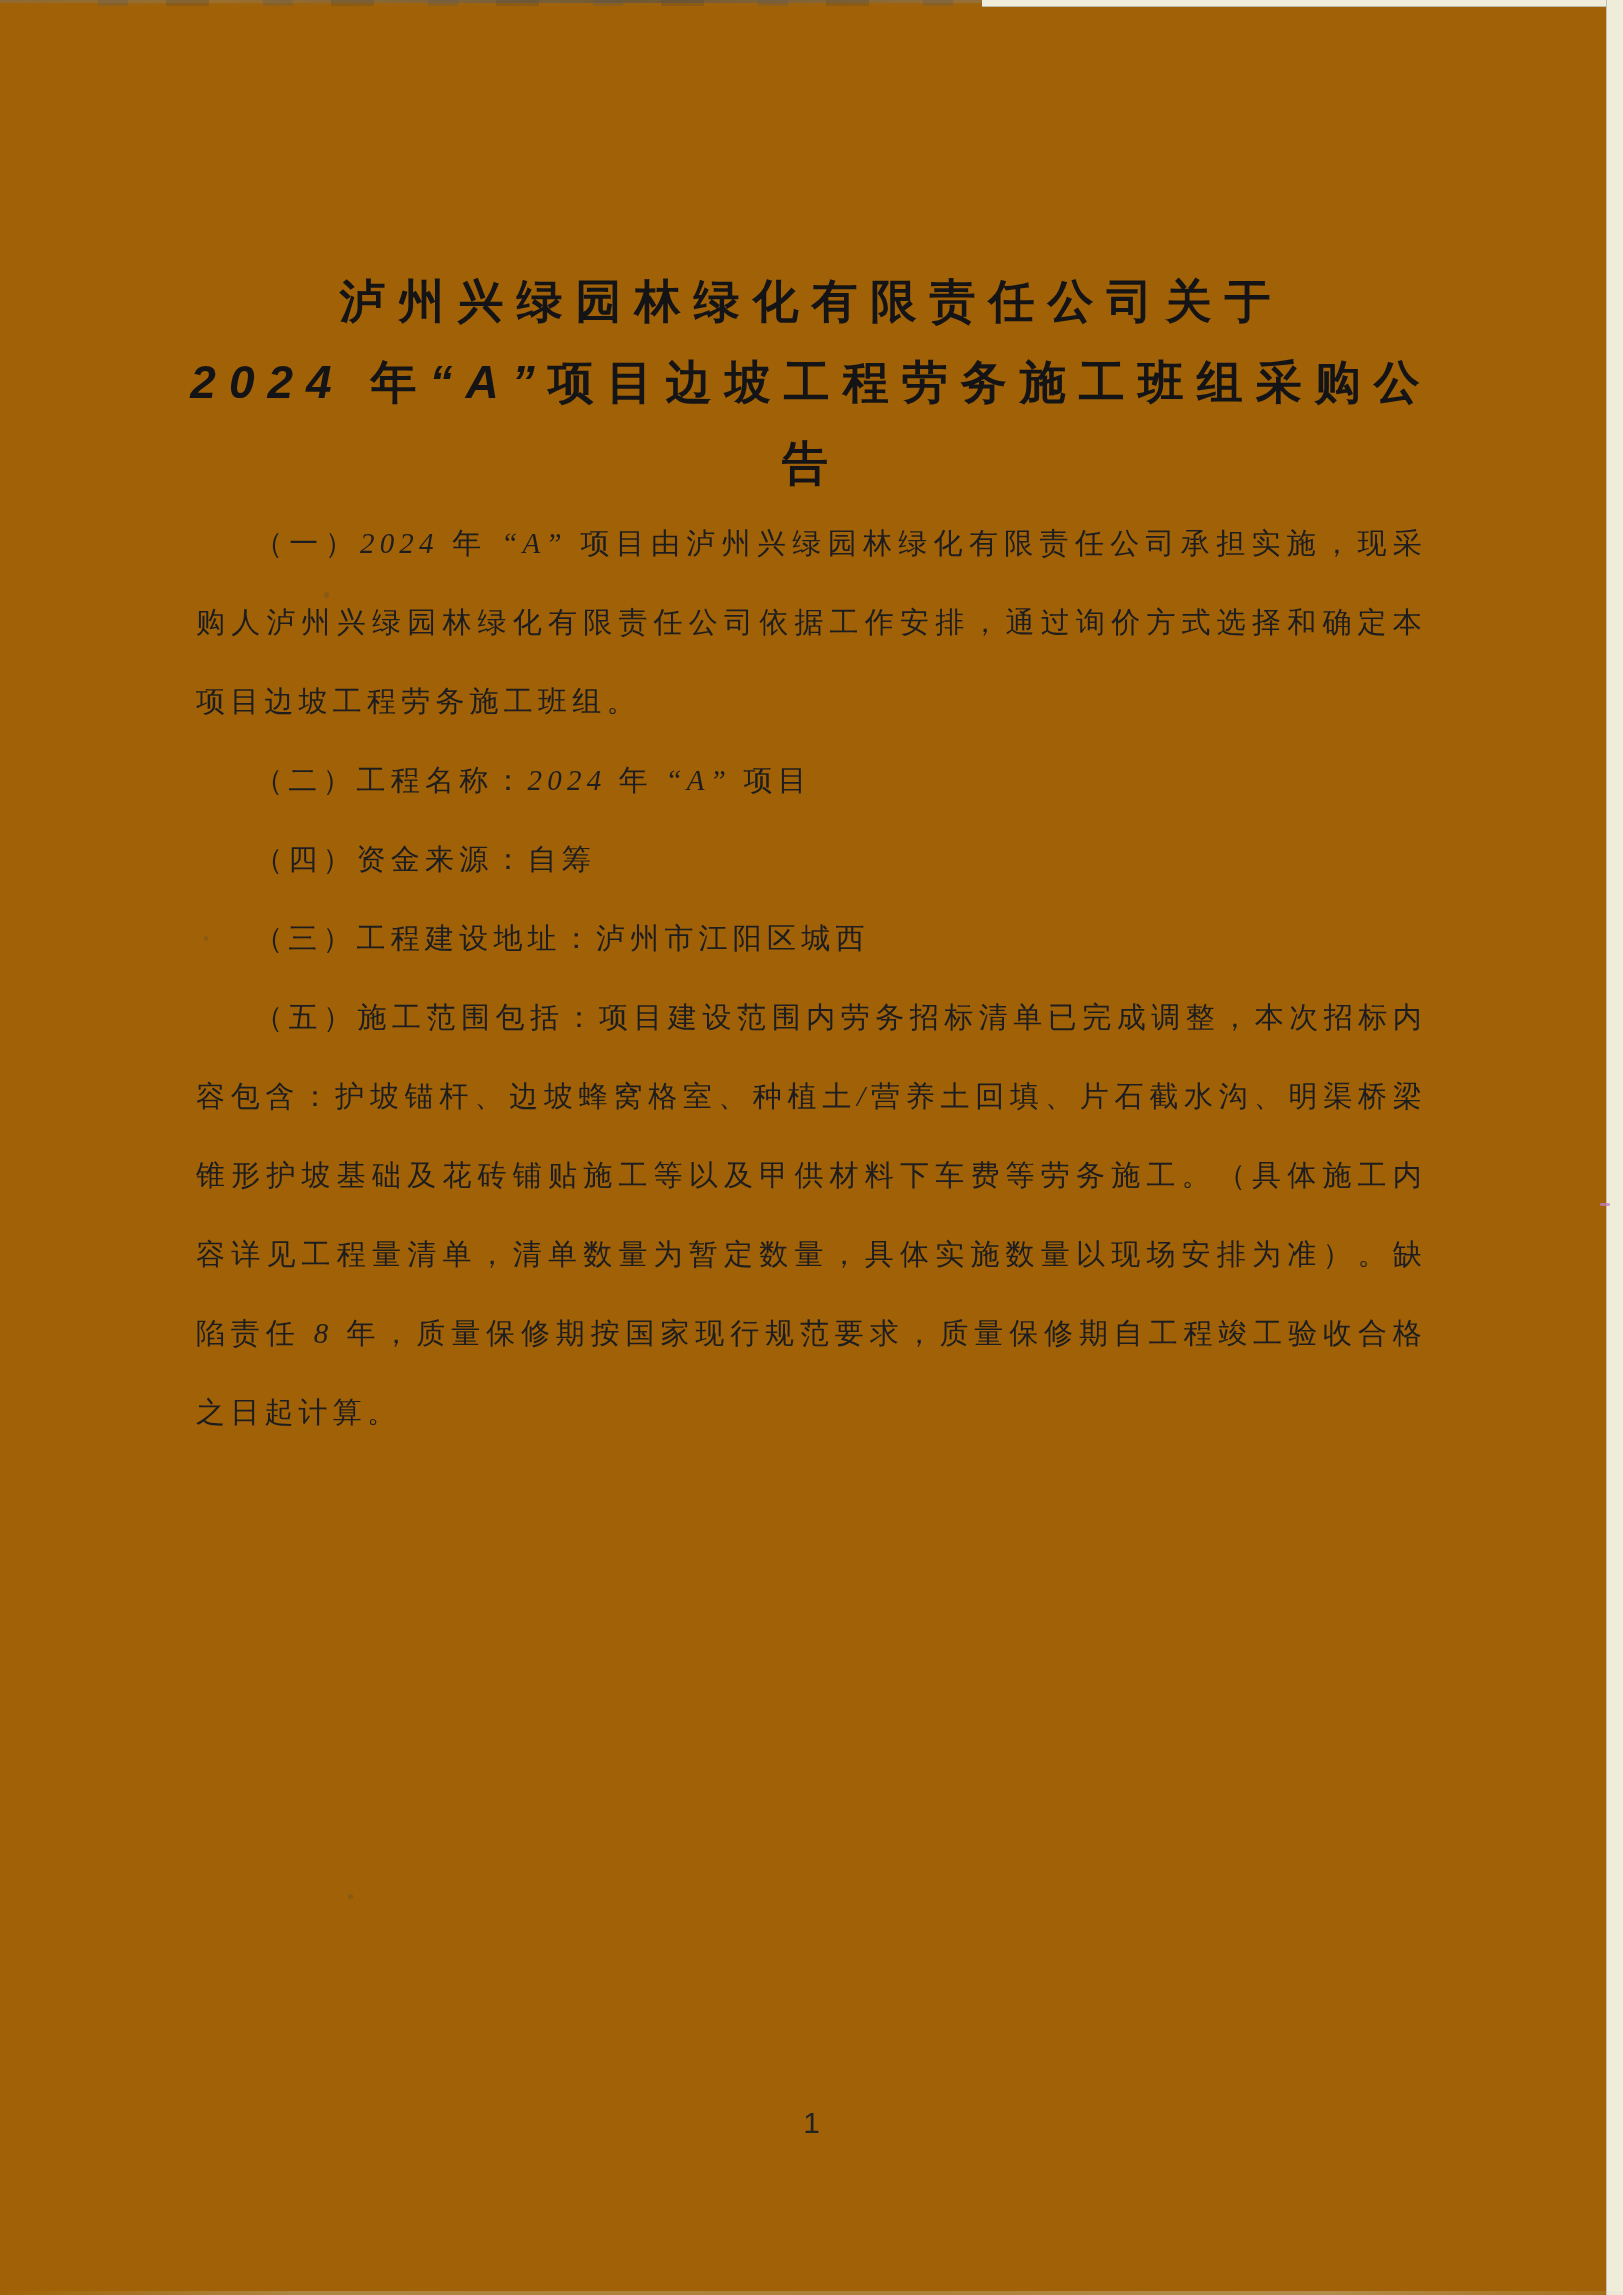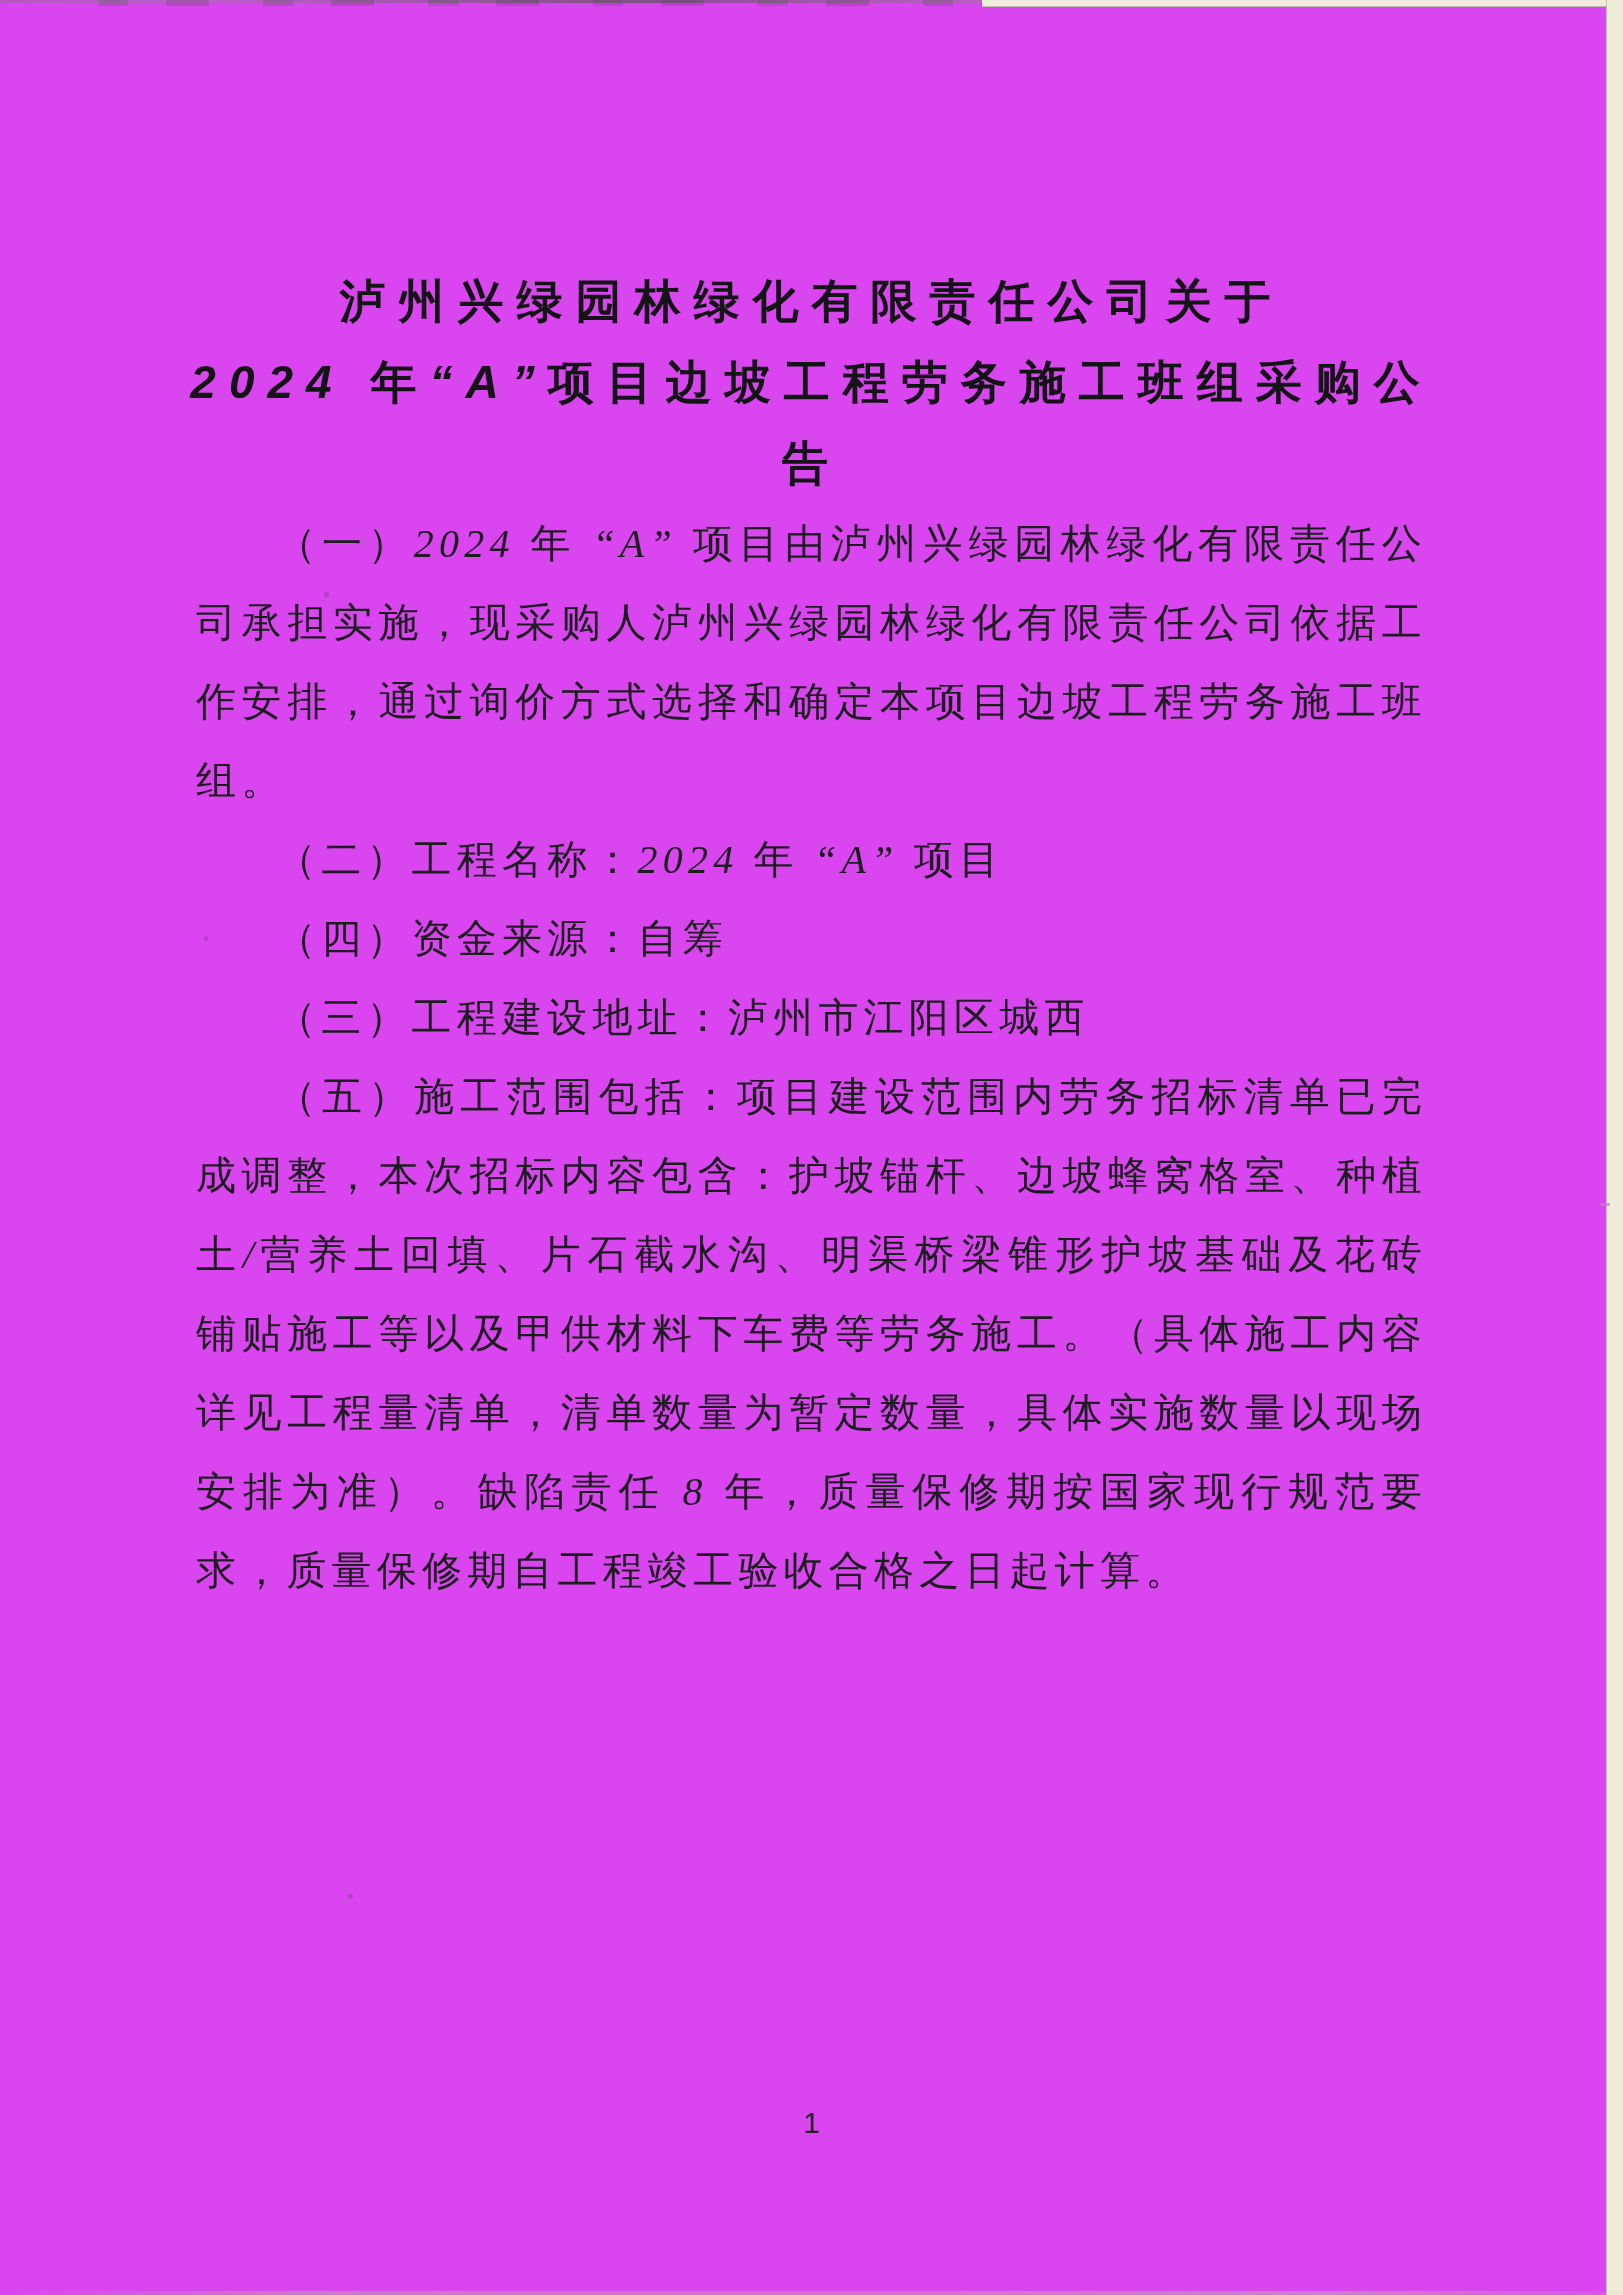--- a/index.html
+++ b/index.html
@@ -4,21 +4,21 @@
 <style>
   html, body {
     margin: 0;
     padding: 0;
     background: #ffffff;
   }
   .page {
     position: relative;
     width: 1623px;
     height: 2295px;
-    background: #d946ef;
+    background: #a16207;
     overflow: hidden;
     font-family: "Liberation Serif", serif;
     color: #1c1c1e;
   }
 
   
   .top-gray {
     position: absolute; top: 0; left: 0; width: 1021px; height: 2.6px;
     background: linear-gradient(90deg,
       rgba(120,120,115,.40) 0%, rgba(140,140,130,.30) 22%,
@@ -86,21 +86,21 @@
     font-style: oblique 2deg;
     font-size: 39px;
     line-height: 79px;
     letter-spacing: 5.9px;
     text-indent: 2em;
     color: #18181a;
   }
 
   .para {
     margin: 0;
-    font-size: 40px;
+    font-size: 29px;
     line-height: 79px;
     letter-spacing: 5.2px;
     text-align: justify;
     text-indent: 2em;
     font-style: oblique 4deg;
     color: #1d1d1f;
   }
 
   .page-number {
     position: absolute;

